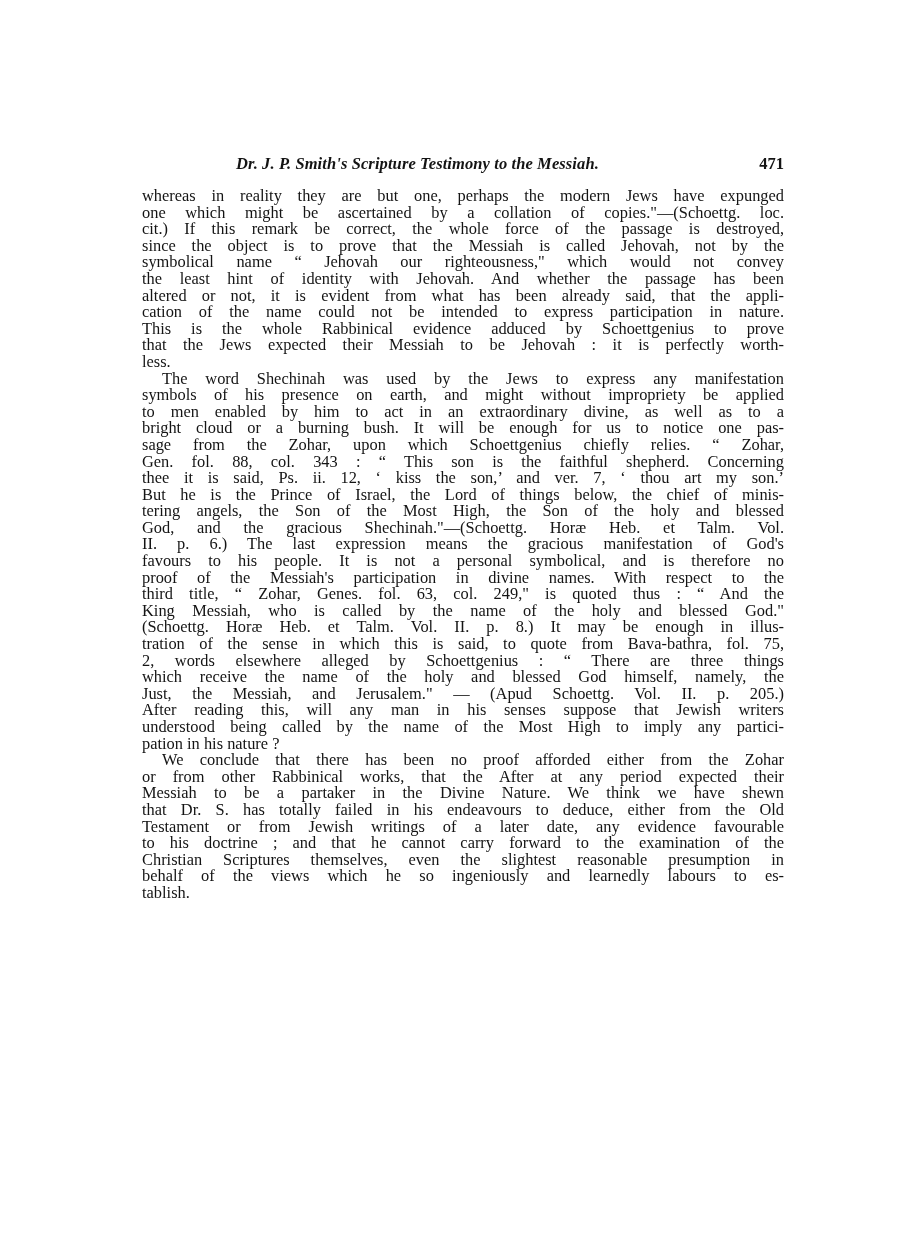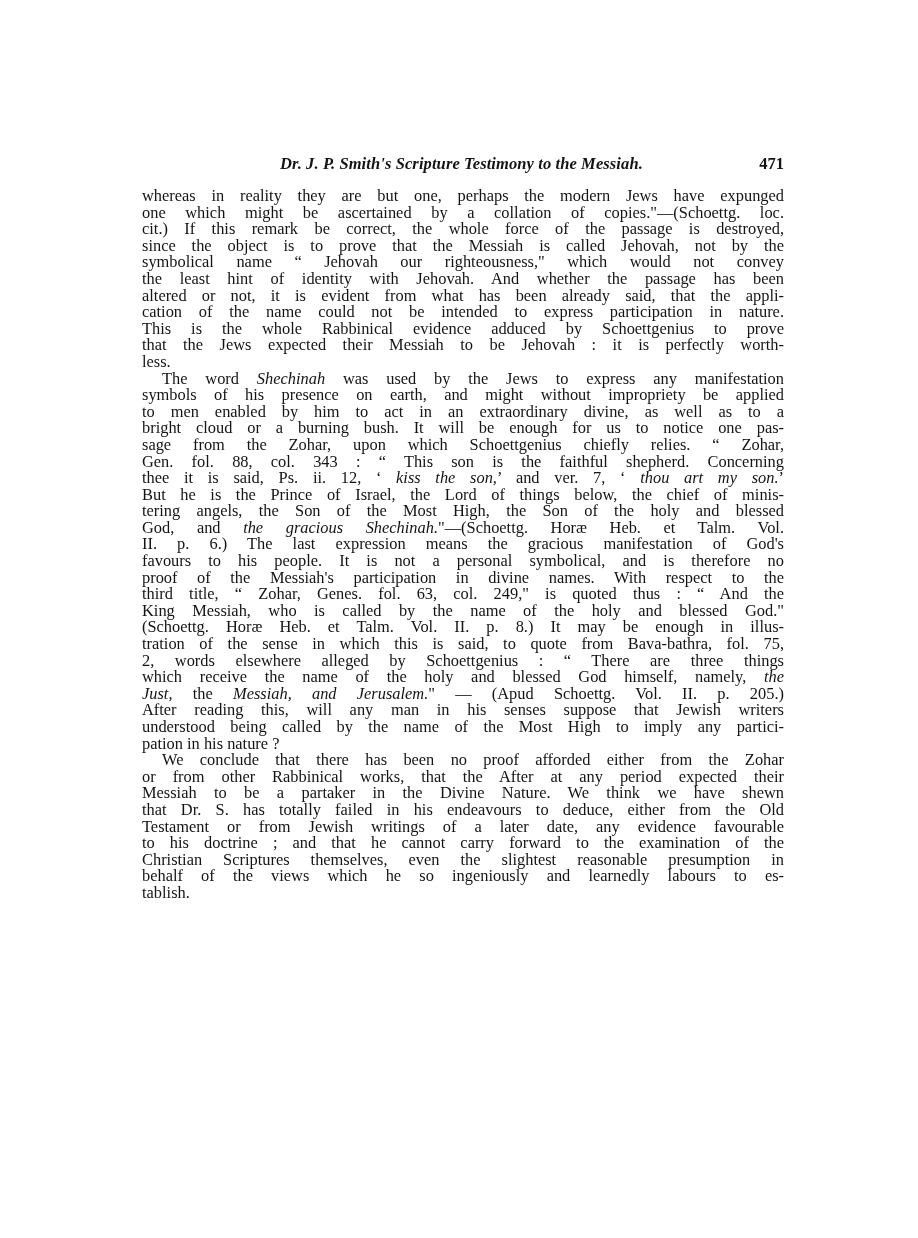--- a/index.html
+++ b/index.html
@@ -31,21 +31,20 @@
     }
     .running-title {
       position: absolute;
       left: 94px;
       top: 0;
       font-style: italic;
       font-weight: bold;
       font-size: 16.5px;
       letter-spacing: 0.1px;
       white-space: nowrap;
-      margin-left: 44px;
     }
     .page-number {
       position: absolute;
       right: 0;
       top: 0;
       font-weight: bold;
       font-size: 16.5px;
       white-space: nowrap;
     }
     .body-text {
@@ -64,21 +63,20 @@
       white-space: nowrap;
       overflow: visible;
     }
     .line.last {
       text-align-last: left;
     }
     .line.indent {
       padding-left: 20px;
     }
     .line span.it {
-      font-style: italic;
     }
   </style>
 </head>
 <body>
 
 <div class="page">
   <div class="running-head">
     <span class="running-title">Dr. J. P. Smith's Scripture Testimony to the Messiah.</span>
     <span class="page-number">471</span>
   </div>

